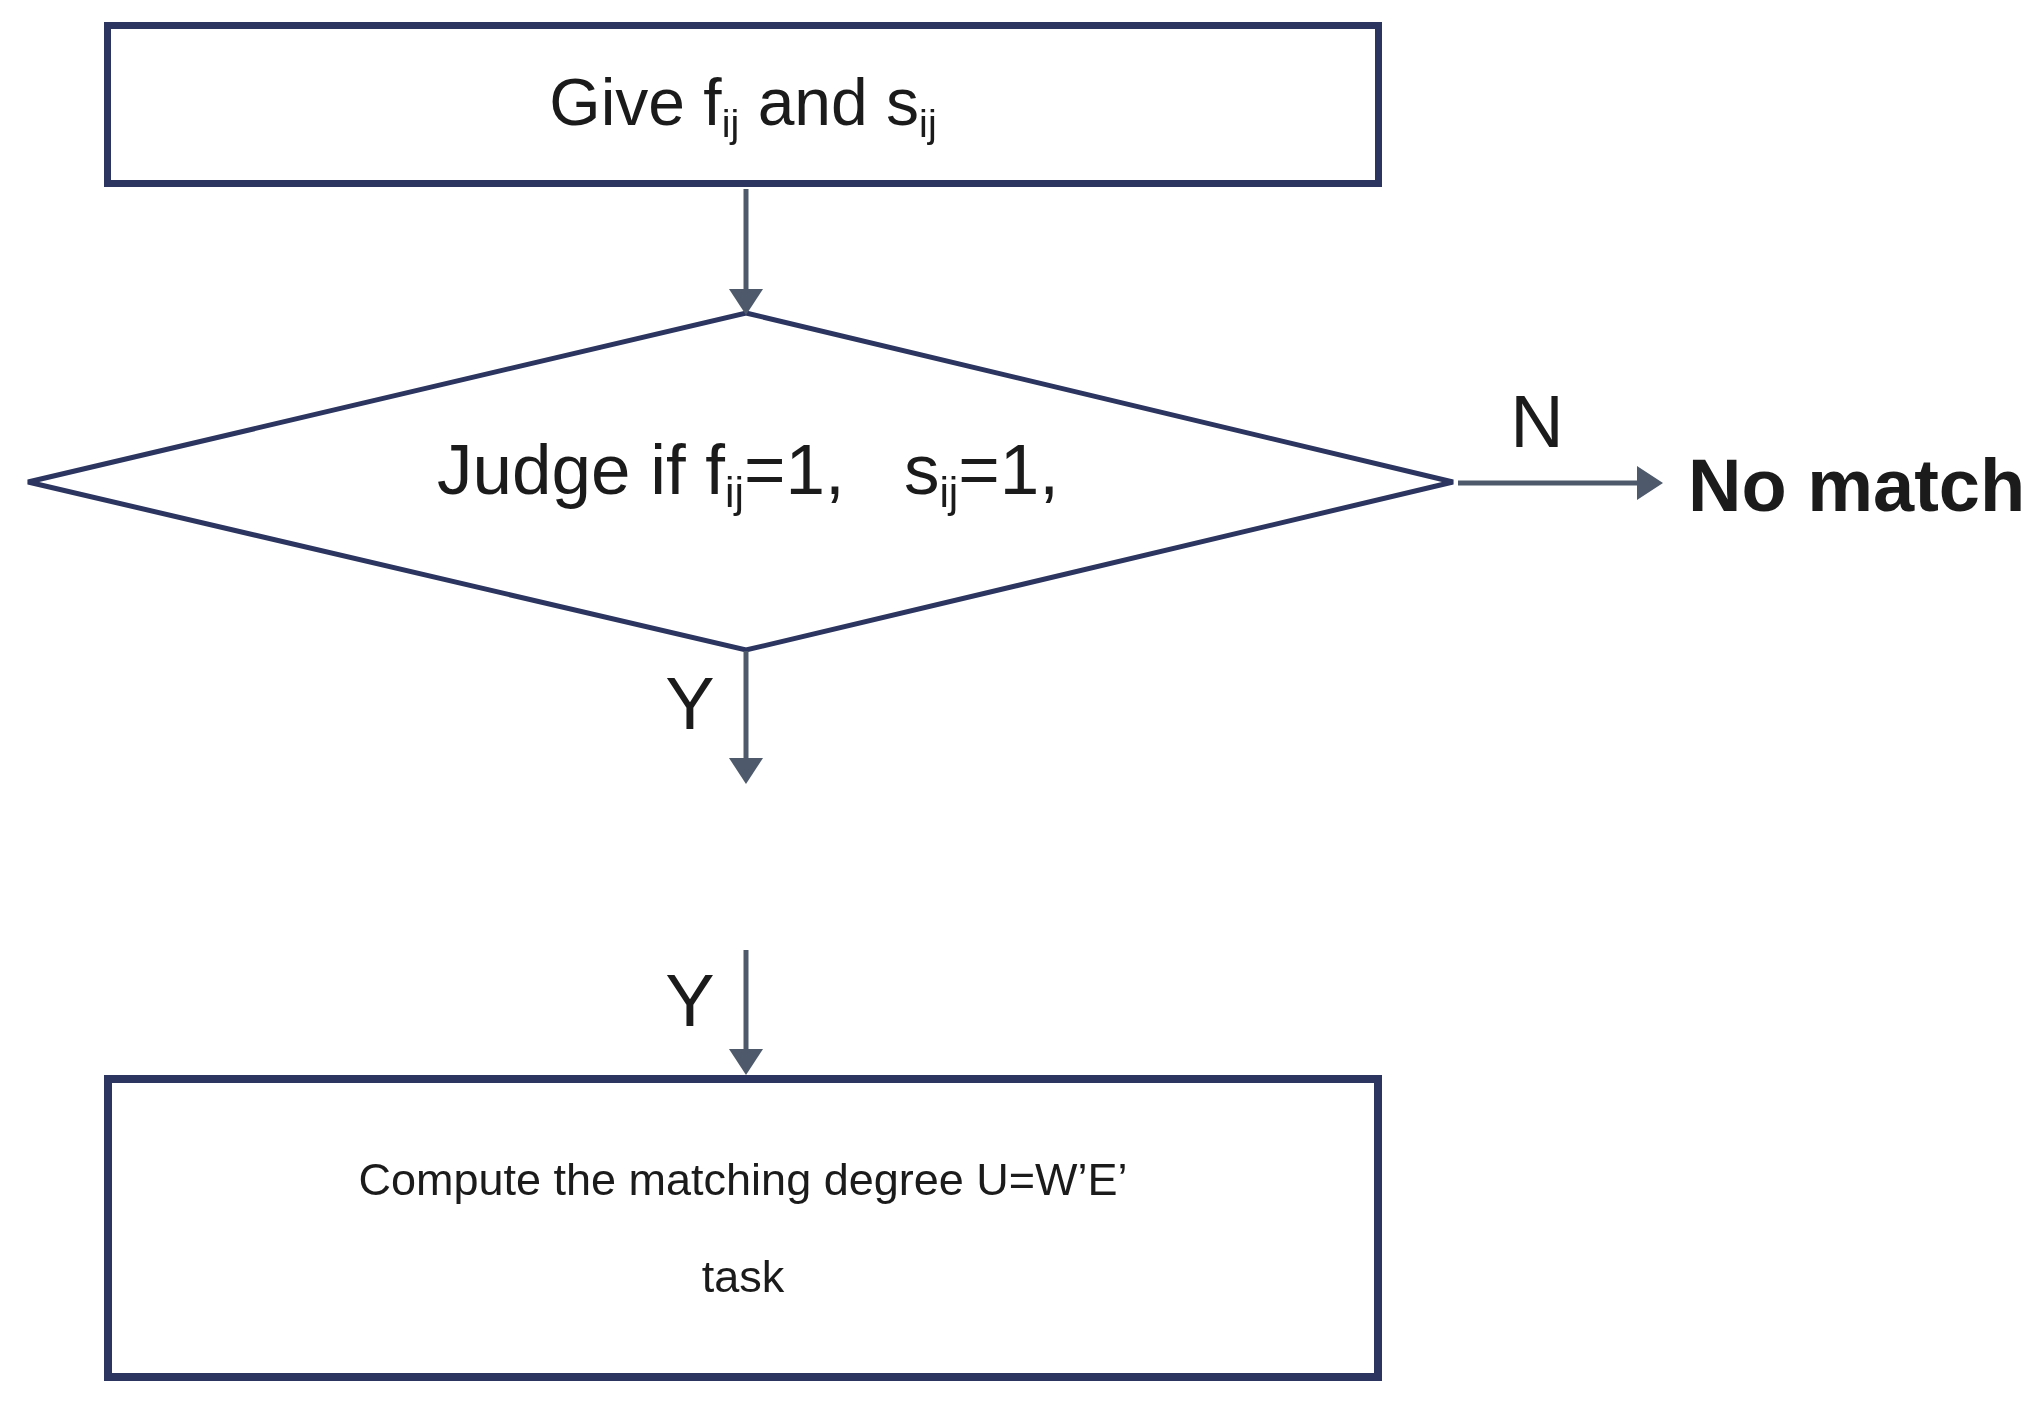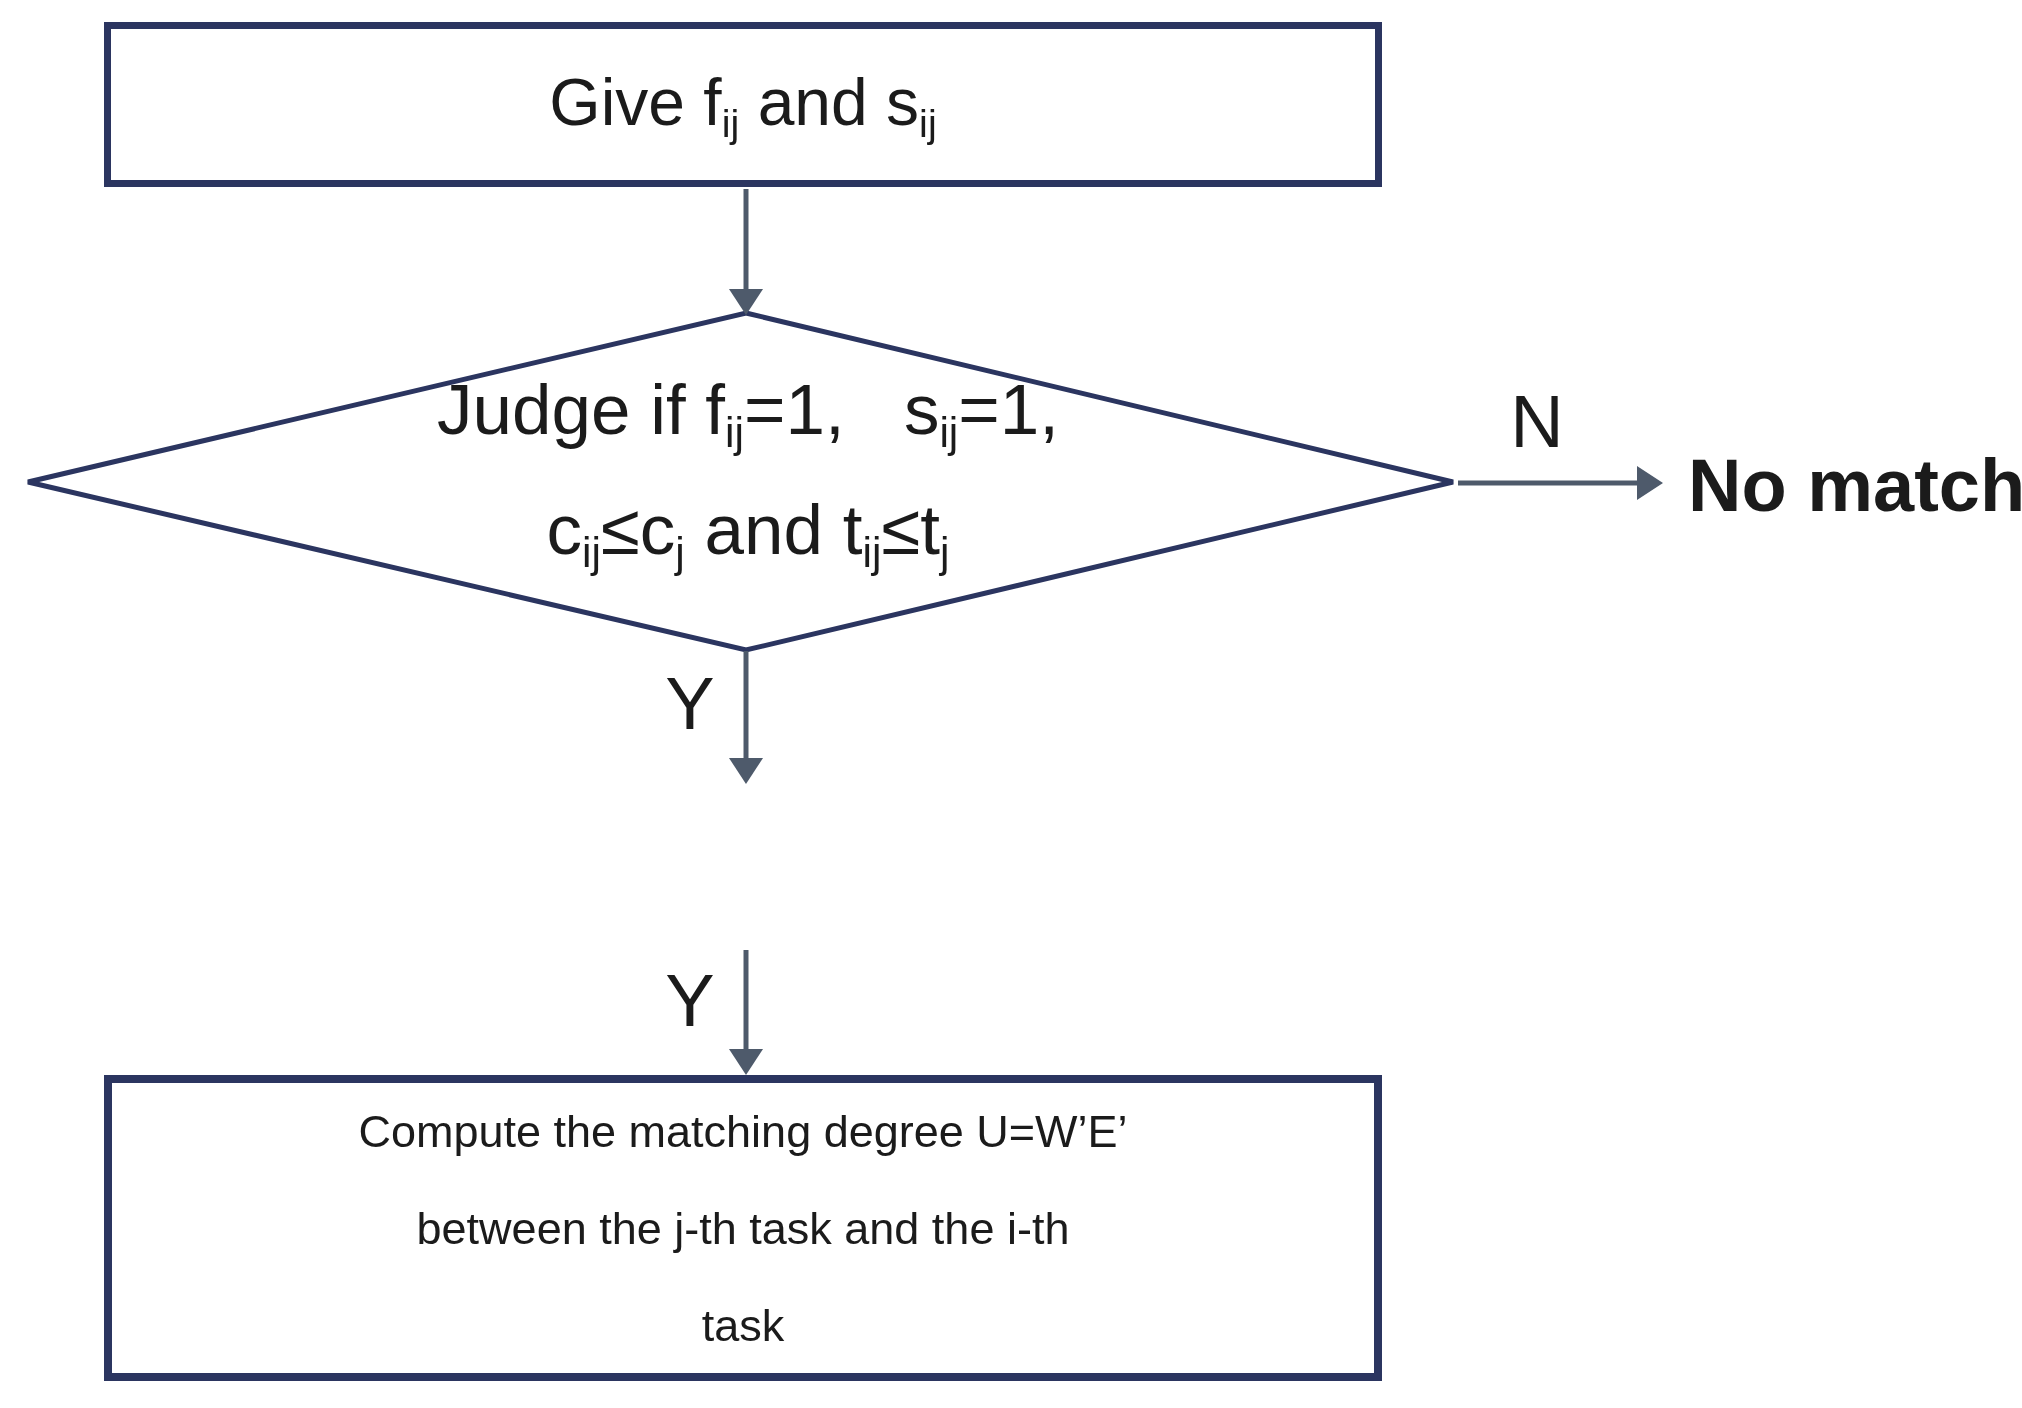--- a/index.html
+++ b/index.html
@@ -86,28 +86,26 @@
     <line class="conn" x1="746" y1="950" x2="746" y2="1051"></line>
     <polygon class="head" points="746,1075 729,1049 763,1049"></polygon>
   </svg>
 
   <div class="box" id="box-give">
     <div class="box-label"><span class="seg">Give f</span><span class="sub">ij</span><span class="seg"> and s</span><span class="sub">ij</span></div>
   </div>
 
   <div class="diamond-label">
     <div class="dline"><span class="seg">Judge if f</span><span class="sub">ij</span><span class="seg">=1,&nbsp;&nbsp;&nbsp;</span><span class="seg">s</span><span class="sub">ij</span><span class="seg">=1,</span></div>
-    <div class="dline"><span class="seg">c</span><span class="sub">ij</span><span class="seg">≤c</span><span class="sub">j</span><span class="seg"> and t</span><span class="sub">ij</span><span class="seg">≤t</span><span class="sub">j</span></div>
   </div>
 
   <div class="edge-label" id="label-n">N</div>
   <div class="terminal-label">No match</div>
   <div class="edge-label" id="label-y1">Y</div>
   <div class="edge-label" id="label-y2">Y</div>
 
 
   <div class="box" id="box-compute">
     <div class="cline">Compute the matching degree U=W’E’</div>
-    <div class="cline">between the j-th task and the i-th</div>
     <div class="cline">task</div>
   </div>
 
 </div>
 
 </body></html>

